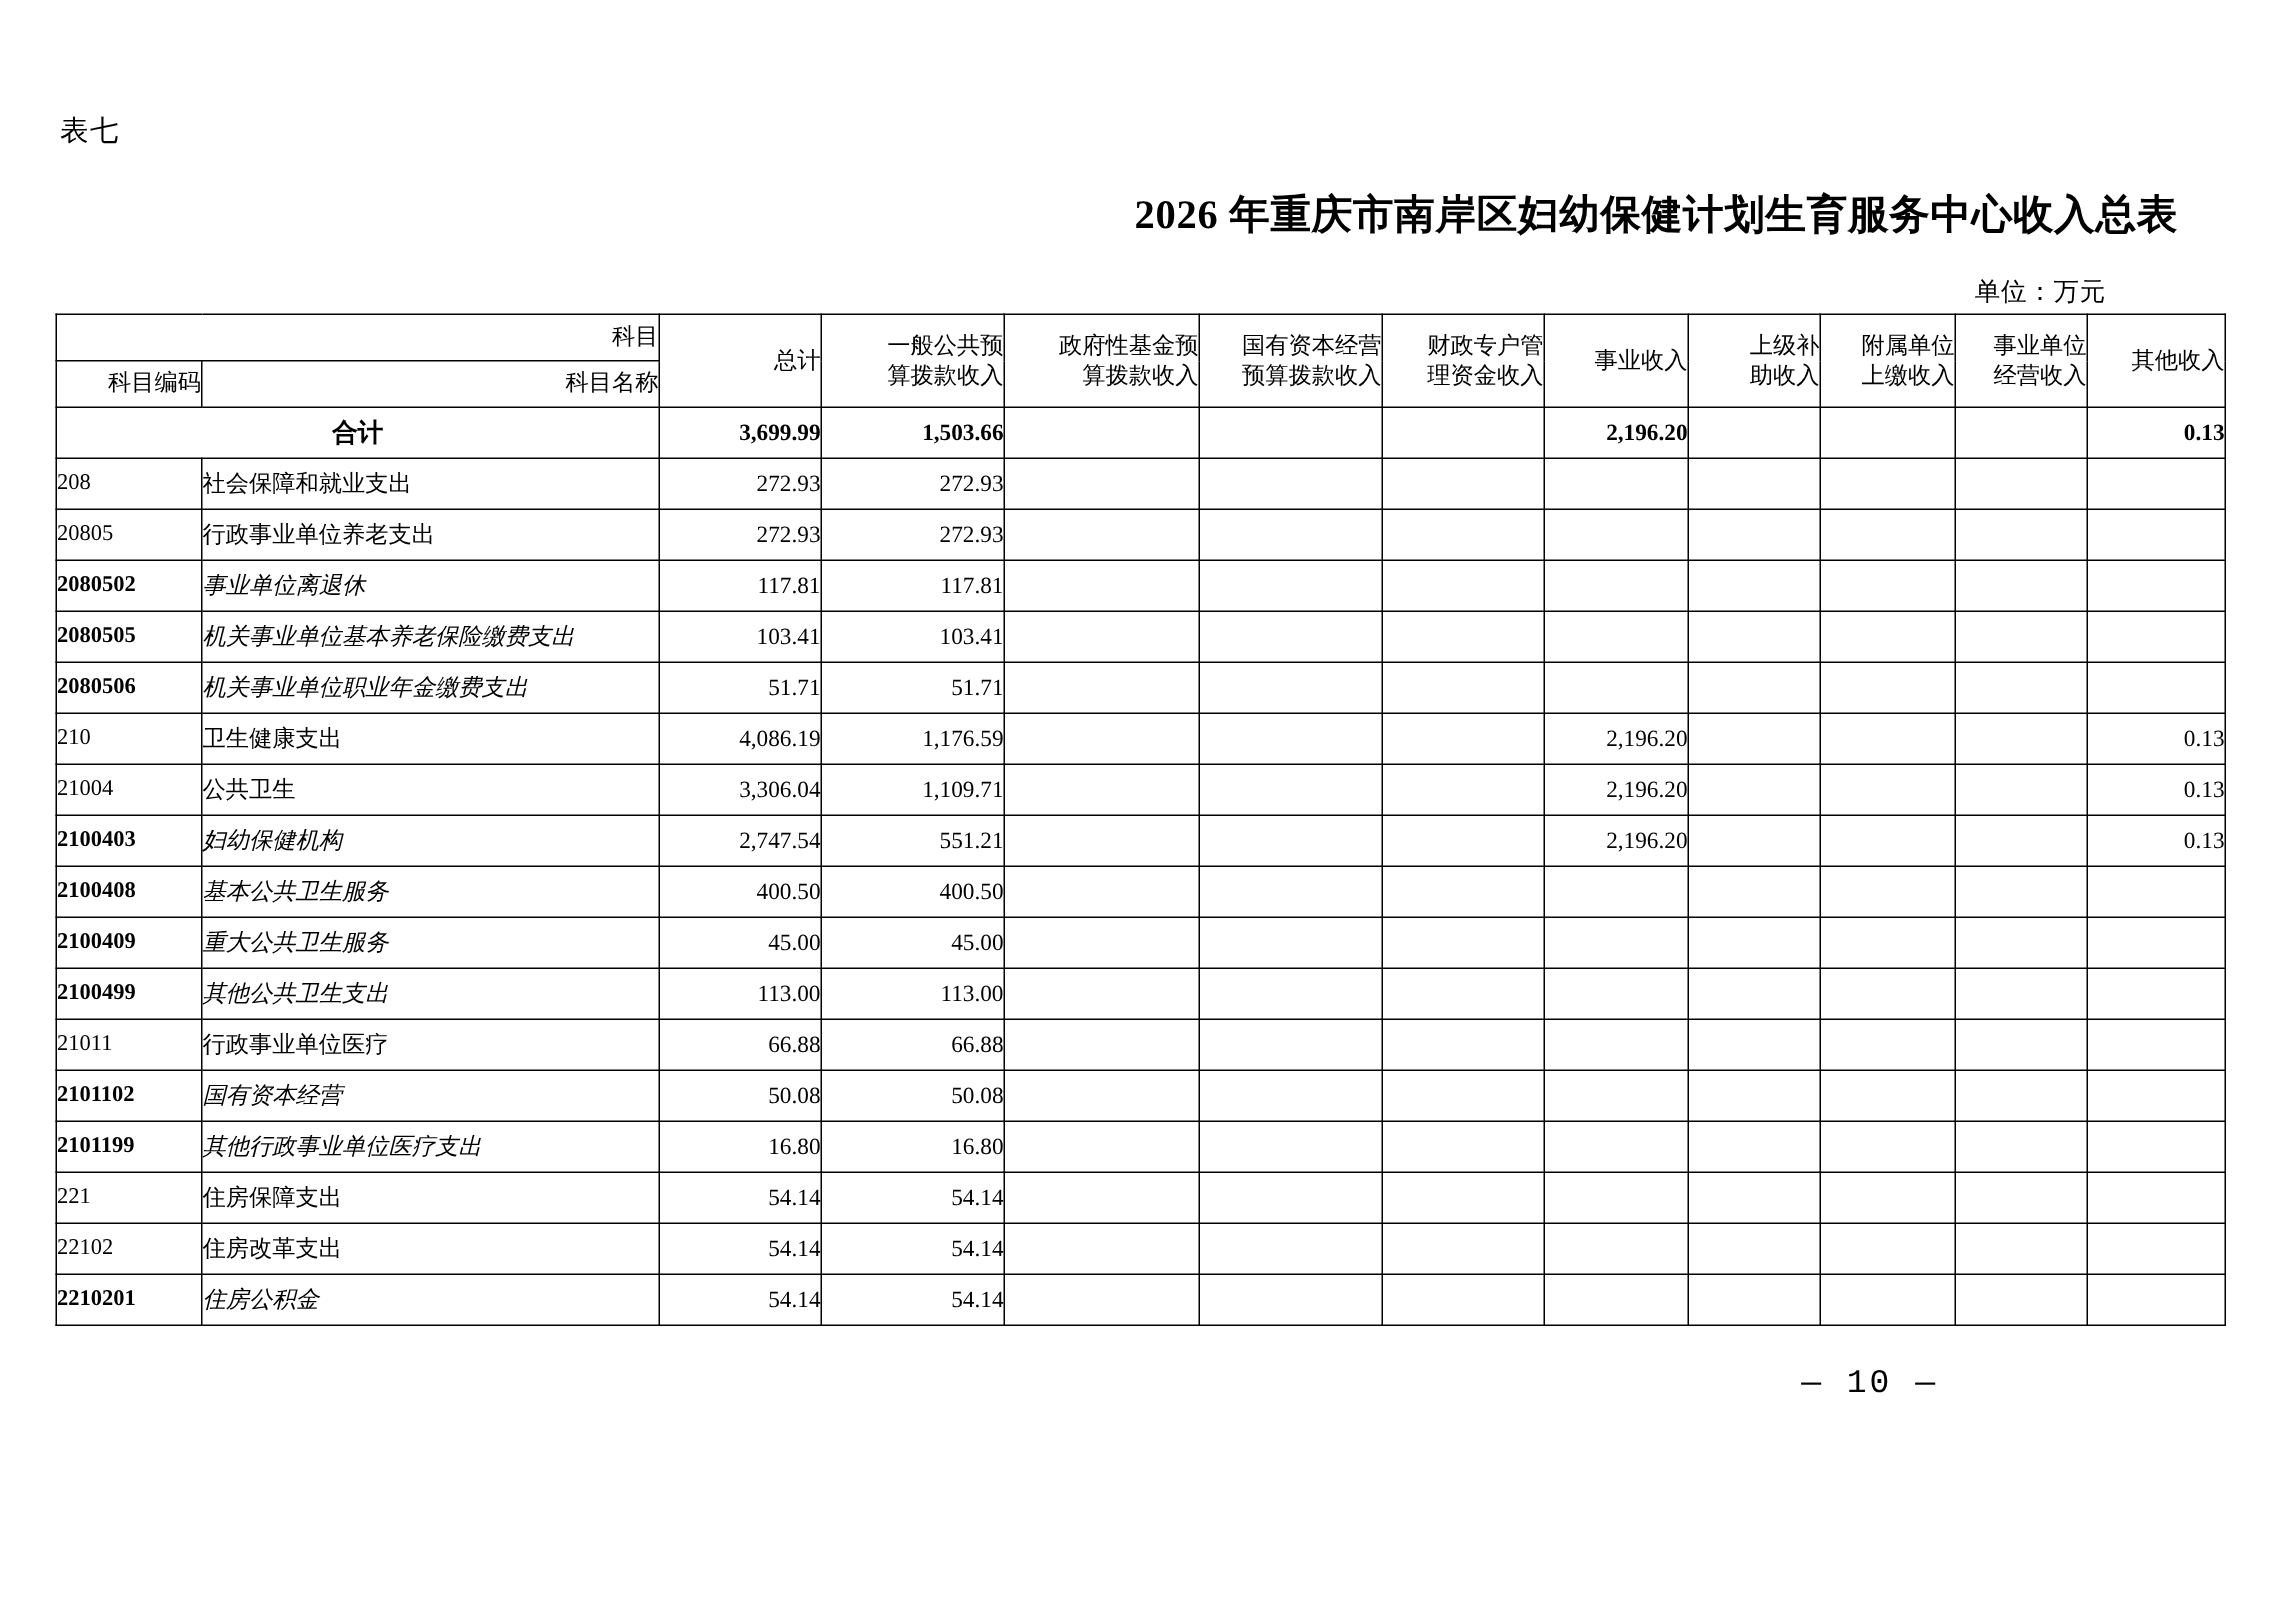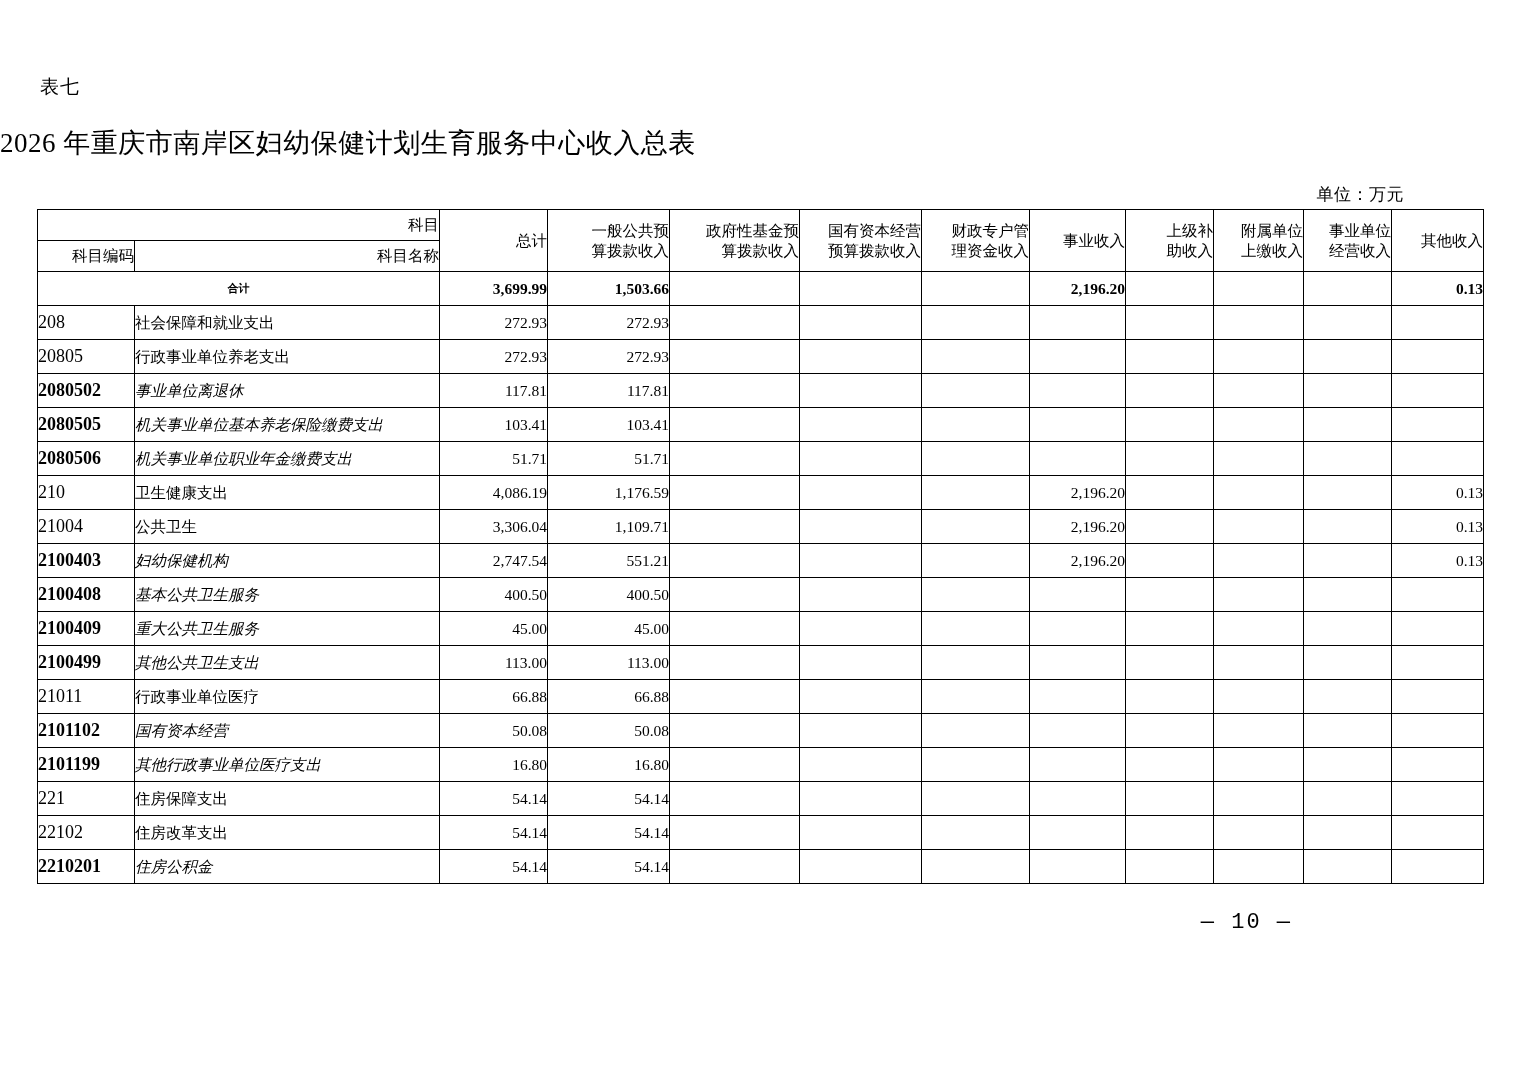--- a/index.html
+++ b/index.html
@@ -28,23 +28,23 @@
     top: 74px;
     font-size: 19px;
     font-family: "Liberation Serif", serif;
     letter-spacing: 1px;
   }
   .doc-title {
     position: absolute;
     left: 0;
     right: 0;
     top: 125px;
-    text-align: left;
+    text-align: right;
     font-size: 27px;
-    font-weight: normal;
+    font-weight: bold;
     letter-spacing: 0.5px;
     font-family: "Liberation Serif", serif;
   }
   .unit-note {
     position: absolute;
     right: 48px;
     top: 183px;
     font-size: 17px;
     letter-spacing: 0.5px;
   }
@@ -75,31 +75,31 @@
   }
   td.num {
     text-align: right;
     padding-right: 9px;
     height: 33px;
     font-size: 15.5px;
   }
   td.code {
     text-align: left;
     height: 33px;
-    font-size: 18px;
+    font-size: 15px;
   }
   td.name {
     text-align: left;
     height: 33px;
     font-size: 15.5px;
   }
   td.total-label {
     text-align: center;
     font-weight: bold;
-    font-size: 11px;
+    font-size: 17px;
     height: 31px;
   }
   tr.total-row td {
     font-weight: bold;
   }
   .i0 { padding-left: 14px; }
   .i1 { padding-left: 28px; }
   .i2 { padding-left: 40px; font-weight: bold; }
   .n0 { padding-left: 106px; margin-left: 27px; }
   .n1 { padding-left: 118px; }

